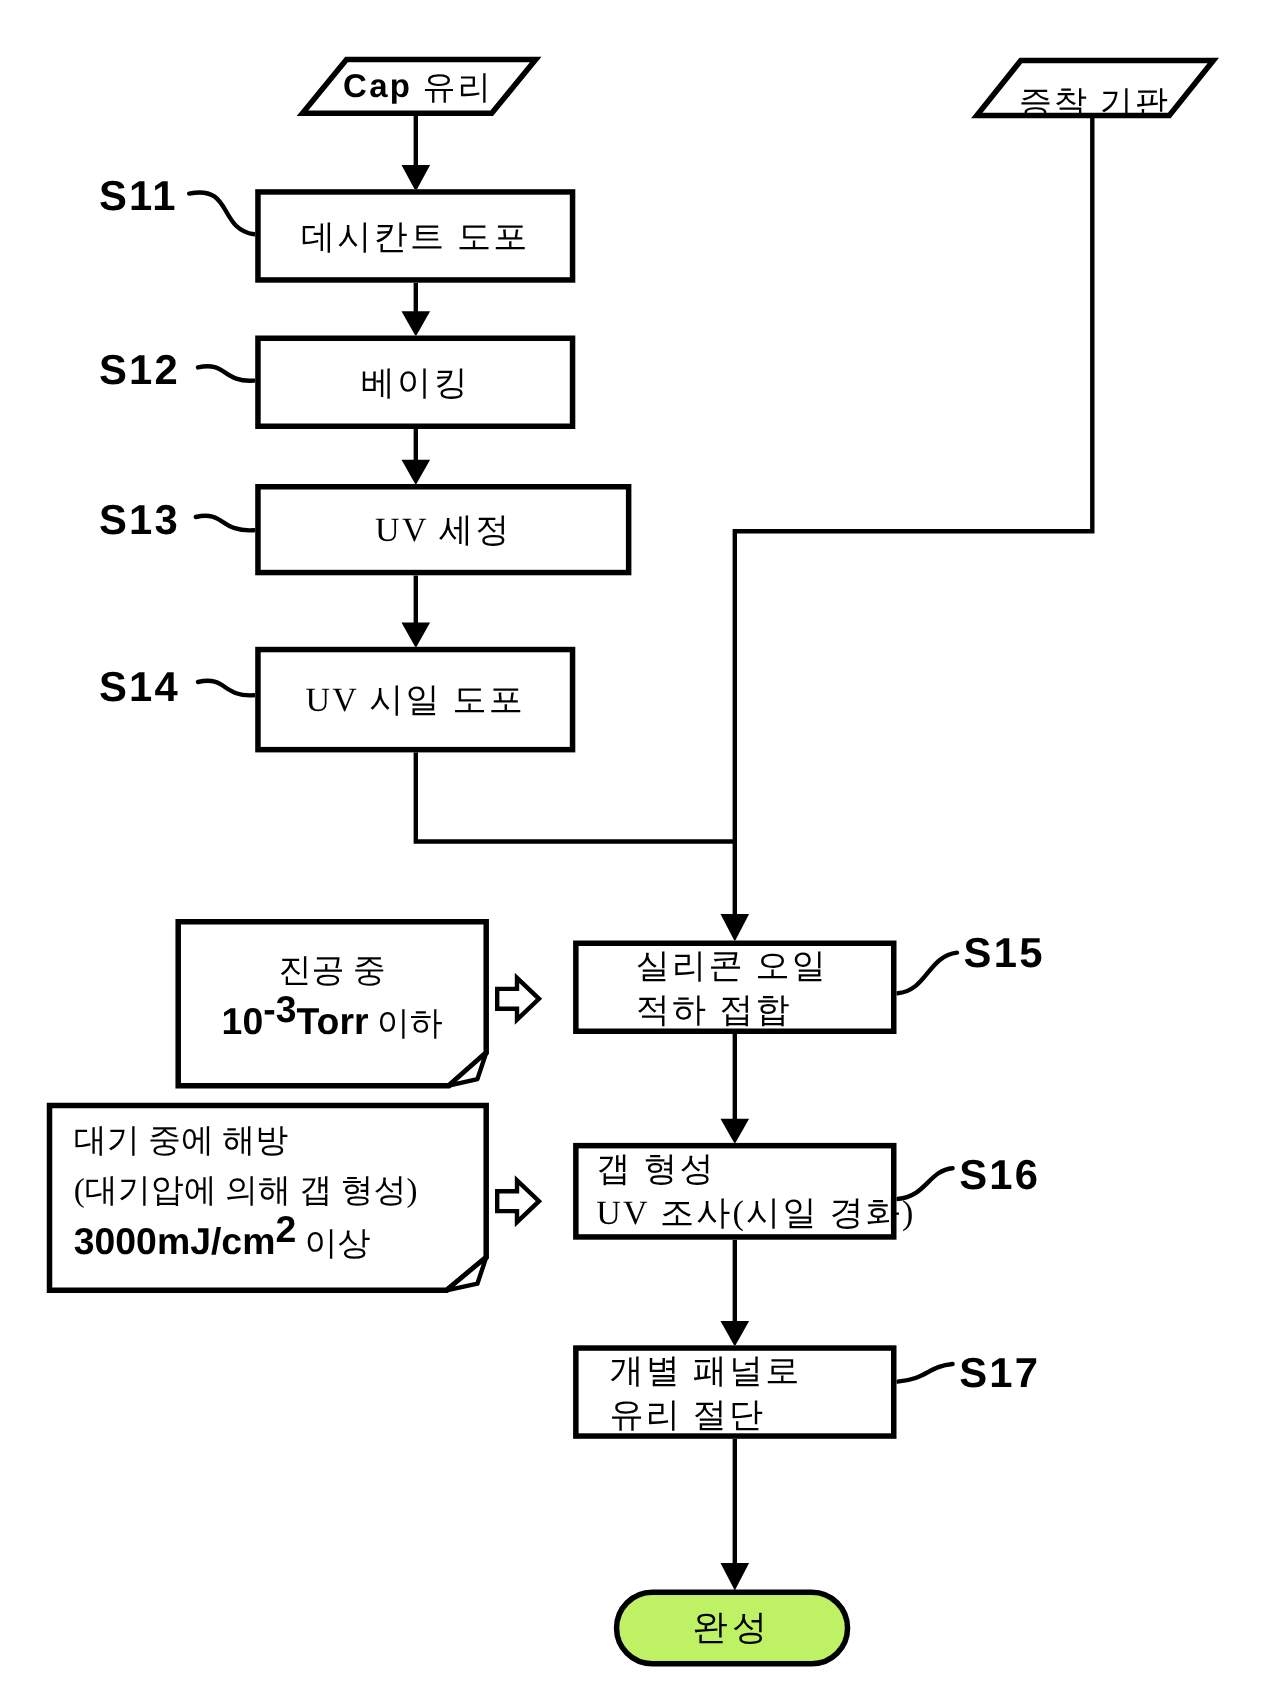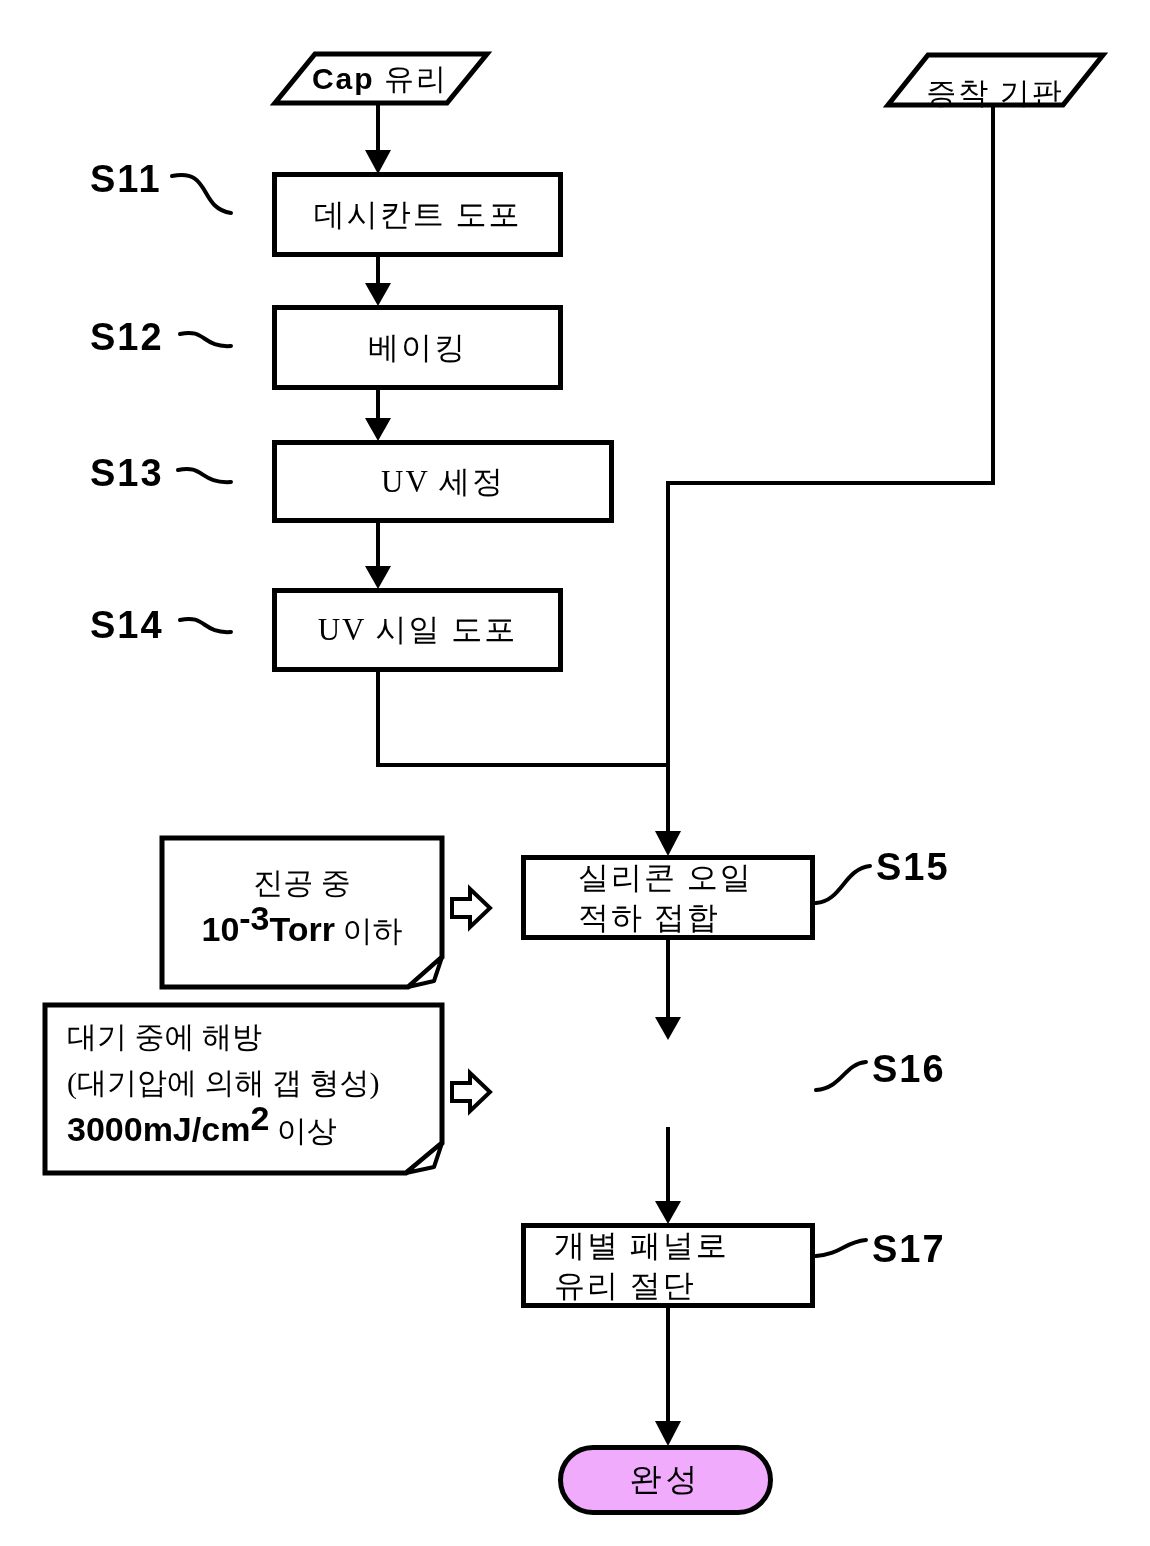--- a/index.html
+++ b/index.html
@@ -17,25 +17,25 @@
   .head{fill:#000;stroke:none;}
   .leader{fill:none;stroke:#000;stroke-width:4;stroke-linecap:round;}
   .blockarrow{fill:#fff;stroke:#000;stroke-width:4;stroke-linejoin:miter;}
   .fold{fill:#fff;stroke:#000;stroke-width:4;stroke-linejoin:round;}
   .stepbox{
     position:absolute;box-sizing:border-box;
     border:5px solid #000;background:#fff;
     display:flex;flex-direction:column;justify-content:center;
     font-size:31px;line-height:40px;letter-spacing:2px;
   }
-  .stepbox.center{align-items:center;text-align:center;margin-left:40px;}
+  .stepbox.center{align-items:center;text-align:center;}
   .stepbox.left{align-items:flex-start;text-align:right;}
   .terminal{
     position:absolute;box-sizing:border-box;
-    border:5px solid #000;border-radius:38px;background:#f0abfc;
+    border:5px solid #000;border-radius:38px;background:#bef264;
     display:flex;align-items:center;justify-content:center;
     font-size:32px;letter-spacing:4px;
   }
   .slabel{
     position:absolute;
     font-family:"Liberation Sans","DejaVu Sans",sans-serif;
     font-weight:700;font-size:38px;letter-spacing:2px;
   }
   .paratxt{
     position:absolute;display:flex;align-items:center;justify-content:center;
@@ -108,27 +108,31 @@
 
   <div class="stepbox center" style="left:232px;top:172px;width:291px;height:85px;">
     <span>데시칸트 도포</span>
   </div>
   <div class="stepbox center" style="left:232px;top:305px;width:291px;height:85px;">
     <span>베이킹</span>
   </div>
   <div class="stepbox center" style="left:232px;top:440px;width:342px;height:83px;">
     <span>UV 세정</span>
   </div>
-  <div class="stepbox center" style="left:232px;top:588px;width:291px;height:84px;">
+  <div class="stepbox center" style="left:232px;top:588px;width:291px;height:96px;">
     <span>UV 시일 도포</span>
   </div>
 
   <div class="stepbox left" style="left:521px;top:855px;width:294px;height:85px;padding-left:52px;">
     <span class="nowrap">실리콘 오일</span>
     <span class="nowrap">적하 접합</span>
+  </div>
+  <div class="stepbox left" style="left:521px;top:1039px;width:294px;height:88px;padding-left:16px;">
+    <span class="nowrap">갭 형성</span>
+    <span class="nowrap">UV 조사(시일 경화)</span>
   </div>
   <div class="stepbox left" style="left:521px;top:1223px;width:294px;height:85px;padding-left:28px;">
     <span class="nowrap">개별 패널로</span>
     <span class="nowrap">유리 절단</span>
   </div>
 
   <div class="terminal" style="left:558px;top:1445px;width:215px;height:70px;">
     <span>완성</span>
   </div>
 

